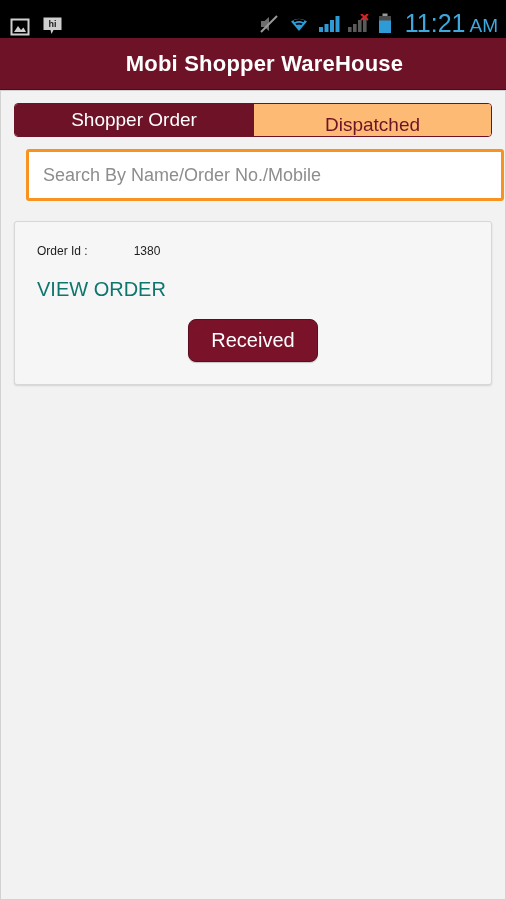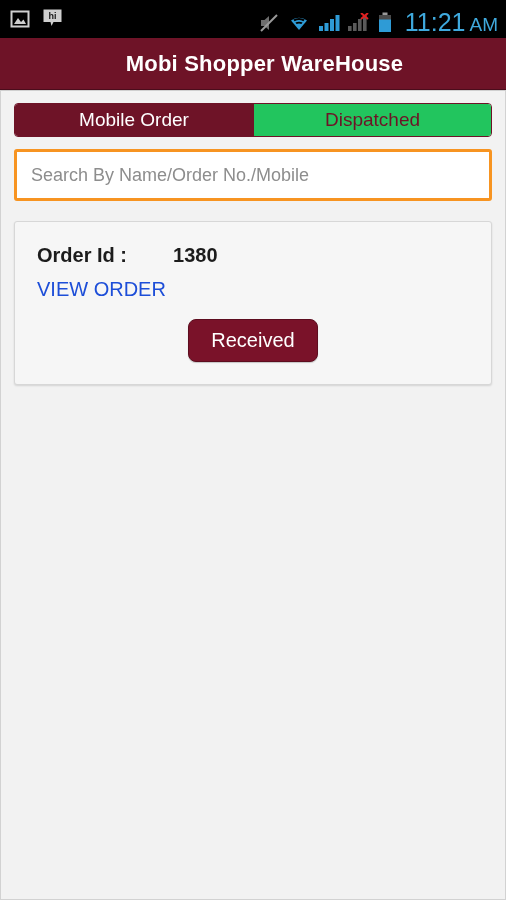--- a/index.html
+++ b/index.html
@@ -7,21 +7,21 @@
     width: 506px; height: 900px;
     background: #ffffff;
     font-family: "Liberation Sans", sans-serif;
     overflow: hidden;
   }
   .phone { width: 506px; height: 900px; display: flex; flex-direction: column; background: #f1f1f1; }
 
   
   .statusbar {
     height: 38px; background: #000000; flex: 0 0 38px;
-    display: flex; align-items: flex-start; padding: 8px 8px 0 10px;
+    display: flex; align-items: flex-end; padding: 8px 8px 0 10px;
     position: relative;
     gap: 21px;
   }
   .status-left { display: flex; align-items: center; gap: 12px; }
   .status-right { margin-left: auto; display: flex; align-items: center; gap: 7px; }
   .sb-icon { display: inline-flex; align-items: center; justify-content: center; }
   .time {
     color: #3fa9dd; font-size: 25px; letter-spacing: 0px; margin-left: 6px;
     display: flex; align-items: baseline; gap: 4px; font-family: "Liberation Sans", sans-serif;
   }
@@ -47,41 +47,41 @@
   .tabs {
     display: flex; height: 34px; width: 100%;
     border: 1px solid #6e1327; border-radius: 4px; overflow: hidden;
     background: #ffffff; margin-top: 2px;
   }
   .tab {
     flex: 1 1 50%; display: flex; align-items: center; justify-content: center;
     font-size: 19px; cursor: pointer; height: 100%;
   }
   .tab.active { background: #6e1327; color: #ffffff; font-weight: normal; }
-  .tab.inactive { background: #22c55e; color: #6e1327; border-left: 1px solid #6e1327; }
+  .tab.inactive { background: #fdba74; color: #6e1327; border-left: 1px solid #6e1327; align-items: flex-end; }
 
   
   .search-wrap { margin-top: 12px; }
   .search-input {
     width: 100%; height: 52px; border: 3px solid #f79421; border-radius: 3px;
     background: #ffffff; padding: 0 14px; font-size: 18px; color: #333;
-    font-family: "Liberation Sans", sans-serif; outline: none;
+    font-family: "Liberation Sans", sans-serif; outline: none; margin-left: 12px;
   }
   .search-input::placeholder { color: #8d8d8d; }
 
   
   .card {
     margin-top: 20px; background: #f6f6f6; border: 1px solid #d7d7d7;
     border-radius: 3px; box-shadow: 0 1px 2px rgba(0,0,0,.13);
     padding: 22px 22px 22px 22px;
   }
-  .order-row { display: flex; align-items: baseline; font-size: 20px; color: #1c1c1c; font-weight: bold; }
+  .order-row { display: flex; align-items: baseline; font-size: 12px; color: #1c1c1c; }
   .order-label { min-width: 0; }
   .order-value { margin-left: 46px; }
-  .view-order { margin-top: 11px; font-size: 20px; color: #1d4ed8; cursor: pointer; }
+  .view-order { margin-top: 20px; font-size: 20px; color: #0f766e; cursor: pointer; }
   .btn-row { display: flex; justify-content: center; margin-top: 18px; }
   .received-btn {
     background: #7a1229; color: #ffffff; font-size: 20px;
     border: 1px solid #5d0d1f; border-radius: 8px;
     padding: 9px 22px; cursor: pointer; font-family: "Liberation Sans", sans-serif;
     box-shadow: 0 1px 1px rgba(0,0,0,.2);
   }
   .filler { flex: 1 1 auto; }
 </style>
 </head>
@@ -151,21 +151,21 @@
   </div>
 
   <div class="actionbar">
     <div class="app-title">Mobi Shopper WareHouse</div>
   </div>
 
   <div class="content">
 
     <div class="tabs">
       <div class="tab active">
-        <span>Mobile Order</span>
+        <span>Shopper Order</span>
       </div>
       <div class="tab inactive">
         <span>Dispatched</span>
       </div>
     </div>
 
     <div class="search-wrap">
       <input class="search-input" type="text" placeholder="Search By Name/Order No./Mobile" style="">
     </div>
 

